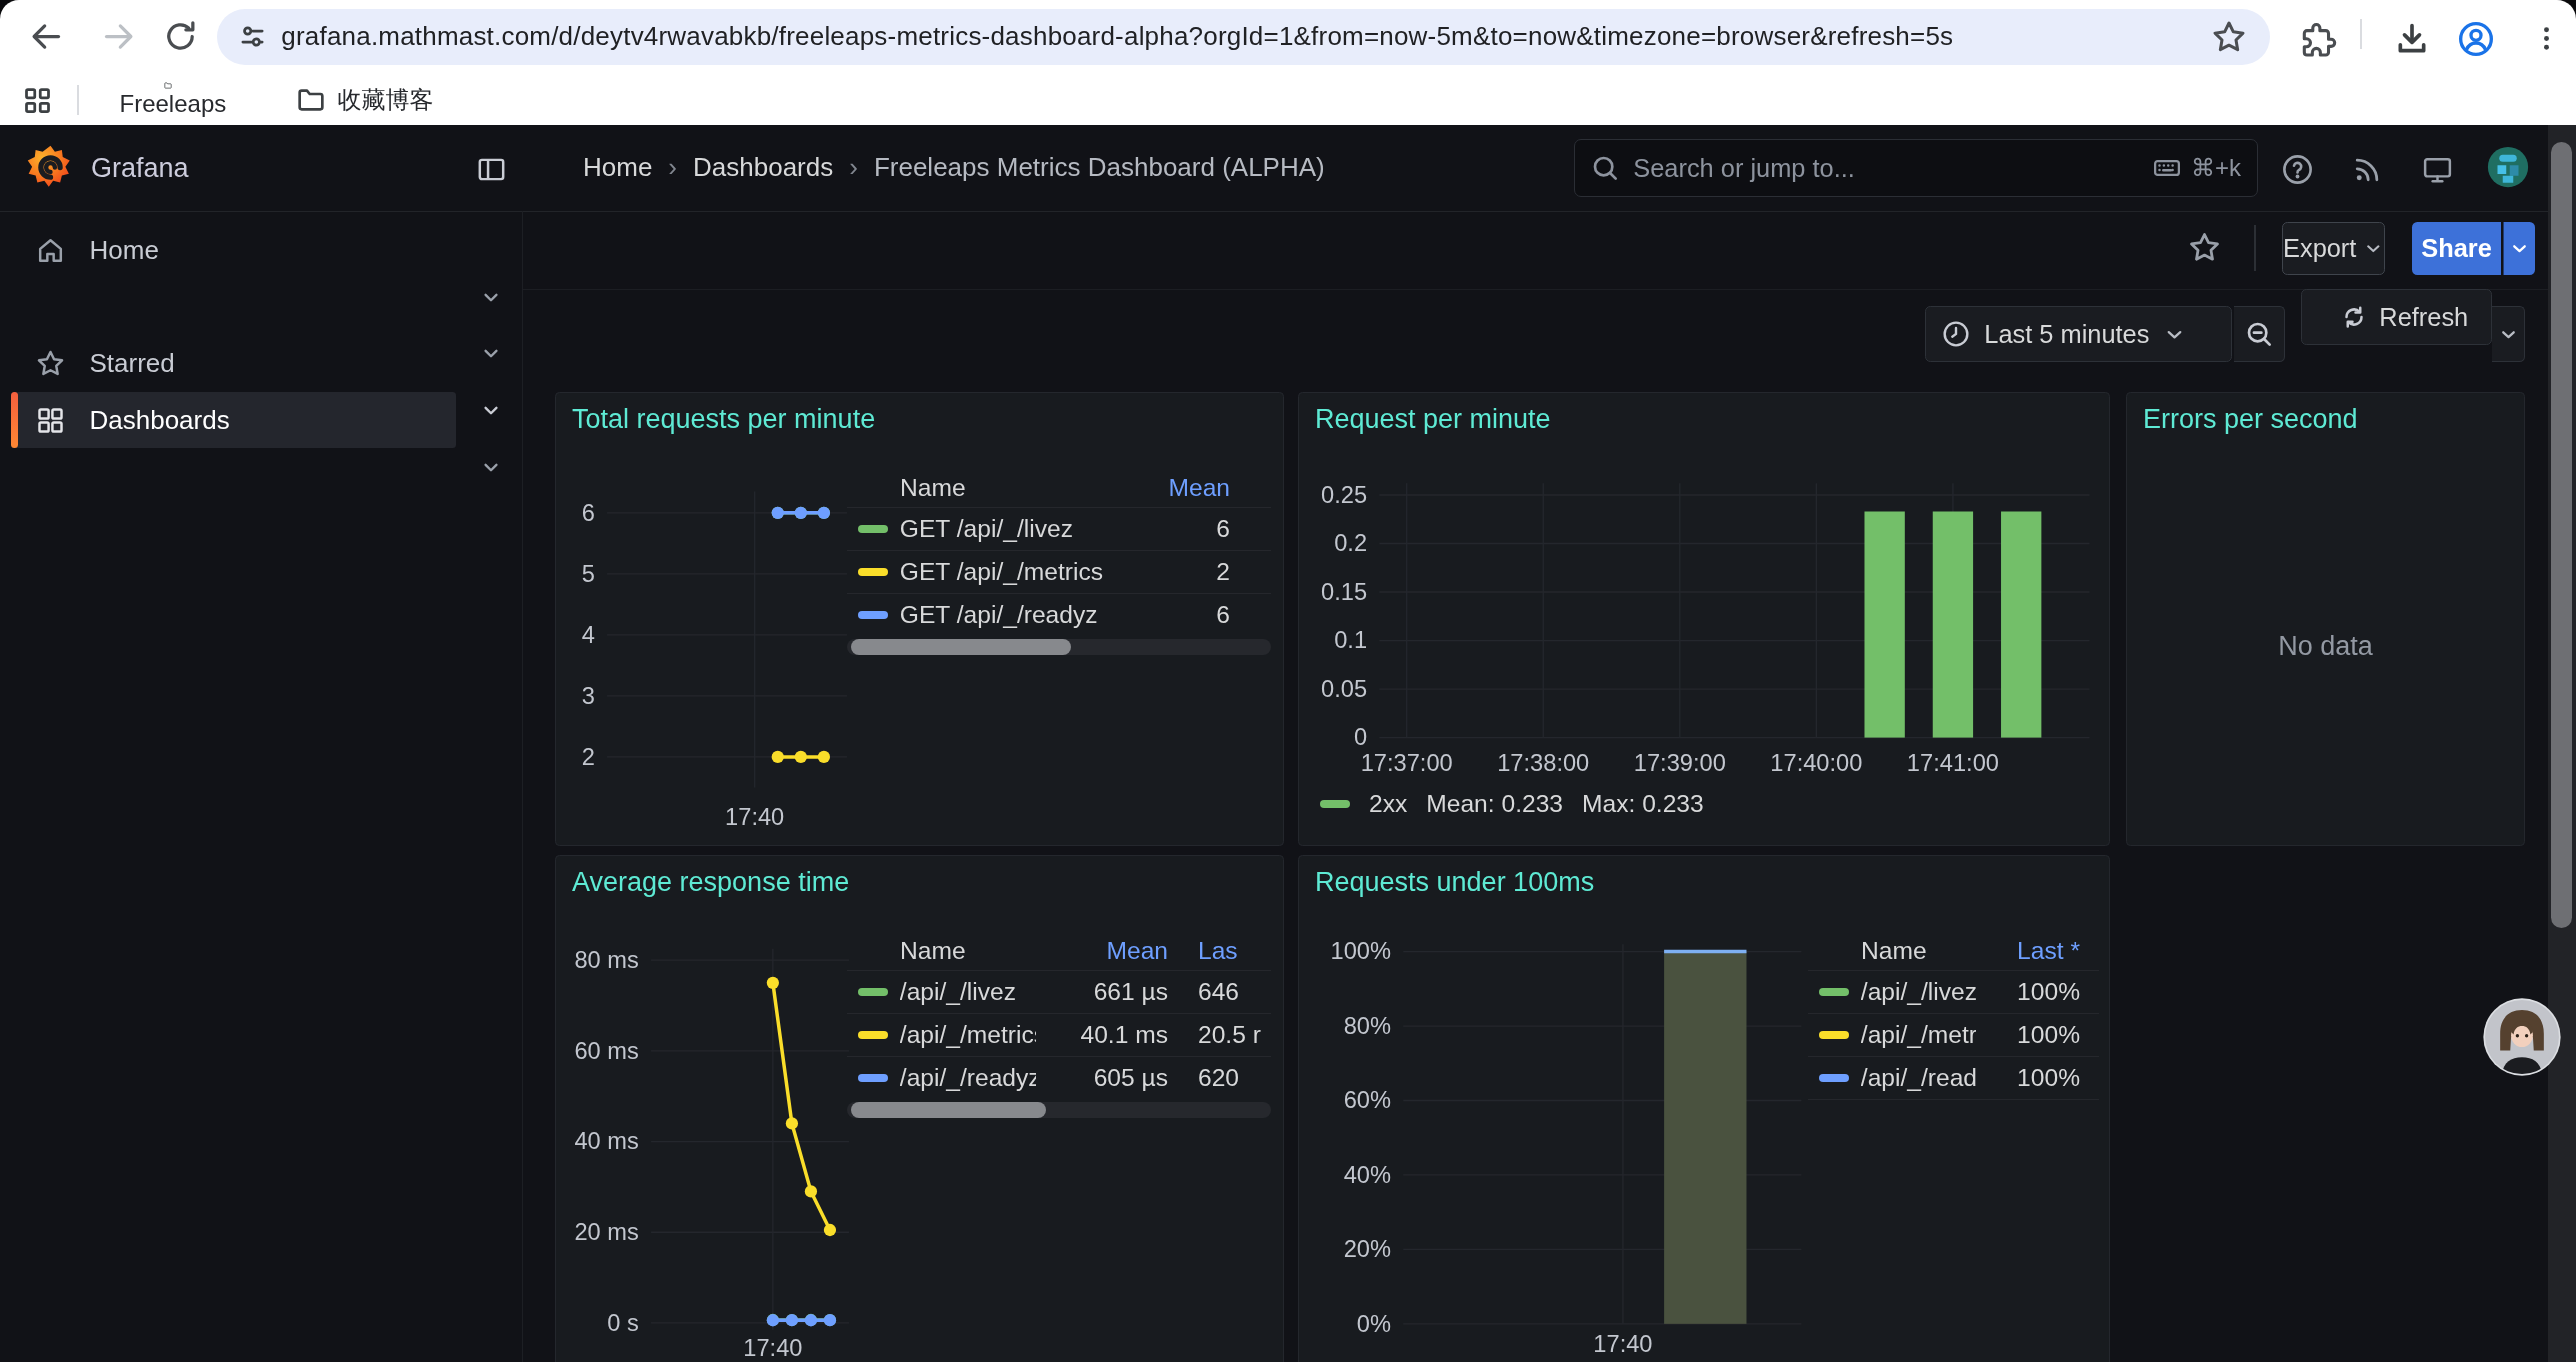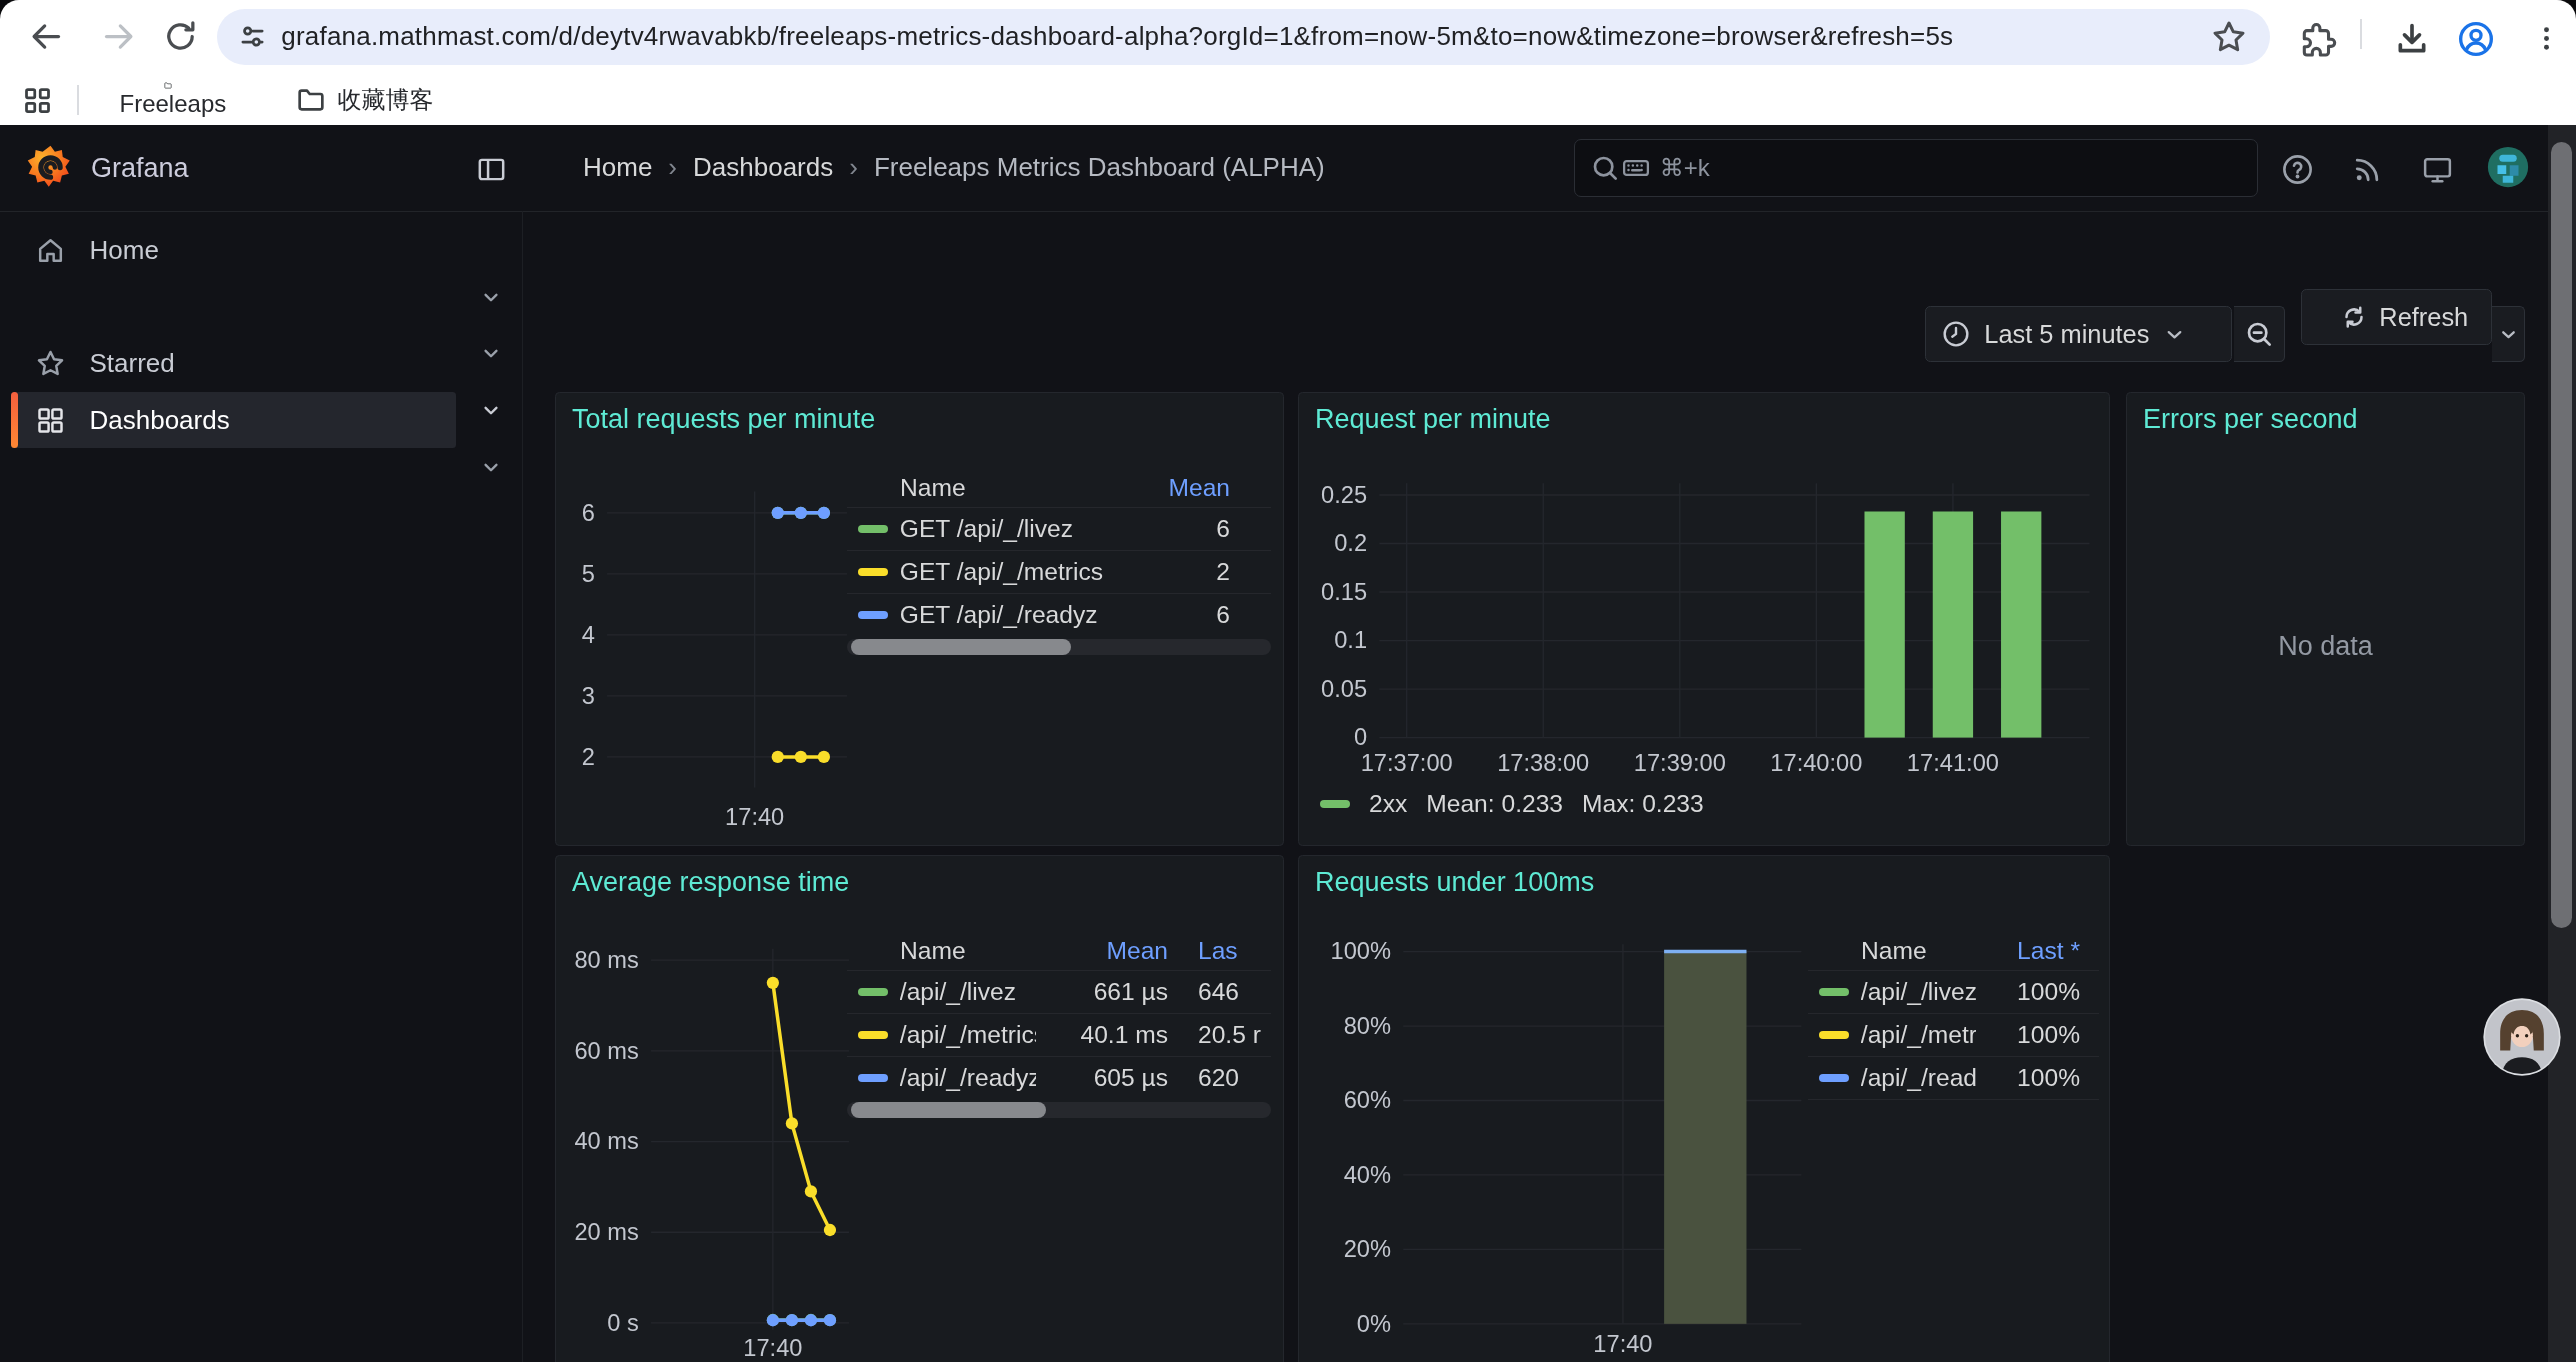--- a/index.html
+++ b/index.html
@@ -193,20 +193,21 @@
       <span class="crumb">Dashboards</span>
       <span class="crumb-sep">›</span>
       <span class="crumb dim">Freeleaps Metrics Dashboard (ALPHA)</span>
     </div>
 
     <div class="abs searchbox">
       <svg width="32" height="32" viewBox="0 0 24 24" fill="none" stroke="#8d939e" stroke-width="2" stroke-linecap="round" style="margin-left:14px;">
           <circle cx="11" cy="11" r="6.5"></circle>
           <path d="M15.8 15.8 20 20"></path>
         </svg>
+      <span class="search-ph">Search or jump to...</span>
       <svg width="30" height="30" viewBox="0 0 24 24" fill="none" stroke="#8d939e" stroke-width="1.8">
           <rect x="2.5" y="6.5" width="19" height="11" rx="2"></rect>
           <path d="M6 10h.01M9.5 10h.01M13 10h.01M16.5 10h.01M6 13.5h.01M9 13.8h6M16.5 13.5h.01" stroke-linecap="round" stroke-width="2"></path>
         </svg>
       <span class="shortcut">⌘+k</span>
     </div>
 
     <div class="abs cbtn" style="left:2276px;top:23px;width:42px;height:42px;">
       <svg width="35" height="35" viewBox="0 0 24 24" fill="none" stroke="#9aa0aa" stroke-width="1.8">
           <circle cx="12" cy="12" r="9"></circle>
@@ -277,20 +278,42 @@
           <path d="M7 10l5 5 5-5"></path>
         </svg>
       </div>
     <div class="abs side-chev" style="top:238px;">
         <svg width="26" height="26" viewBox="0 0 24 24" fill="none" stroke="#9aa0aa" stroke-width="2.2" stroke-linecap="round" stroke-linejoin="round">
           <path d="M7 10l5 5 5-5"></path>
         </svg>
       </div>
   </div>
 
+  <div class="abs dash-toolbar">
+    <div class="abs cbtn" style="left:1657px;top:12.3px;width:49px;height:49px;">
+      <svg width="37" height="37" viewBox="0 0 24 24" fill="none" stroke="#9aa0aa" stroke-width="1.8" stroke-linejoin="round">
+          <path d="M12 3.6l2.6 5.3 5.8.8-4.2 4.1 1 5.8-5.2-2.7-5.2 2.7 1-5.8L3.6 9.7l5.8-.8z"></path>
+        </svg>
+    </div>
+    <div class="abs" style="left:1731px;top:14px;width:1.8px;height:46px;background:#2c2f35;"></div>
+    <div class="abs btn sec" style="left:1759px;top:10.5px;width:103px;height:53px;">
+      <span>Export</span>
+      <svg width="23" height="23" viewBox="0 0 24 24" fill="none" stroke="#b8bcc4" stroke-width="2.4" stroke-linecap="round" stroke-linejoin="round" style="margin-left:7px;">
+          <path d="M6 9.5l6 5.5 6-5.5"></path>
+        </svg>
+    </div>
+    <div class="abs btn blue" style="left:1889px;top:10.5px;width:89px;height:53px;border-radius:5.3px 0 0 5.3px;">
+      <span>Share</span>
+    </div>
+    <div class="abs btn blue" style="left:1980px;top:10.5px;width:32px;height:53px;border-radius:0 5.3px 5.3px 0;border-left:1.8px solid rgba(17,18,23,.55);">
+      <svg width="21" height="21" viewBox="0 0 24 24" fill="none" stroke="#ffffff" stroke-width="2.6" stroke-linecap="round" stroke-linejoin="round">
+          <path d="M6 9.5l6 5.5 6-5.5"></path>
+        </svg>
+    </div>
+  </div>
 
   <div class="abs row btn tool" style="left:1925px;top:181px;width:307px;height:56px;justify-content:flex-start;">
     <svg width="32" height="32" viewBox="0 0 24 24" fill="none" stroke="#c9ccd4" stroke-width="1.8" stroke-linecap="round" style="margin-left:14px;">
         <circle cx="12" cy="12" r="8.5"></circle>
         <path d="M12 7.5V12l-2.8 2"></path>
       </svg>
     <span style="margin-left:12.3px;">Last 5 minutes</span>
     <svg width="23" height="23" viewBox="0 0 24 24" fill="none" stroke="#b8bcc4" stroke-width="2.4" stroke-linecap="round" stroke-linejoin="round" style="margin-left:14px;">
         <path d="M6 9.5l6 5.5 6-5.5"></path>
       </svg>

